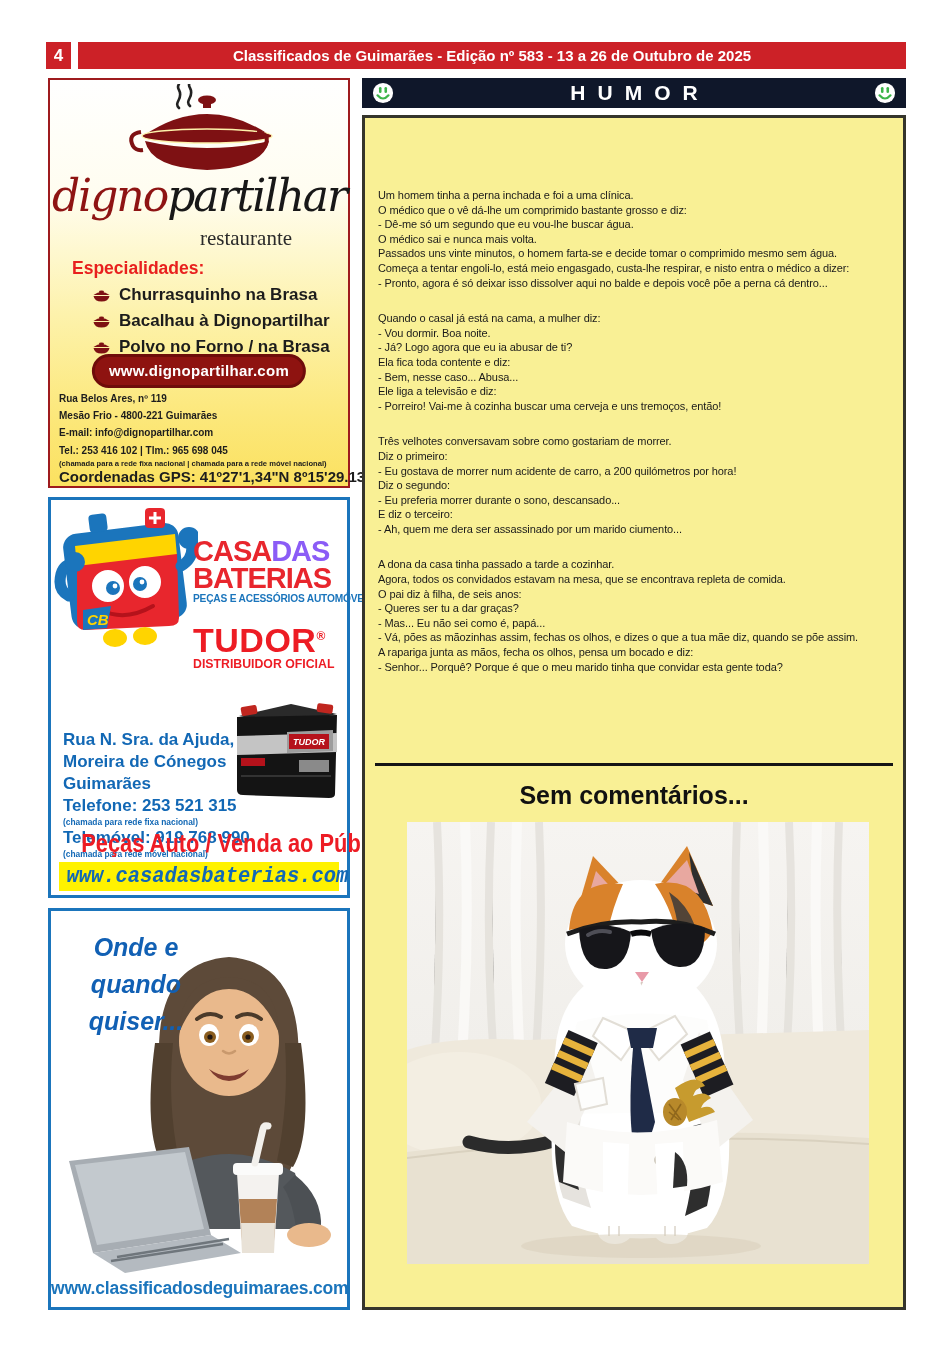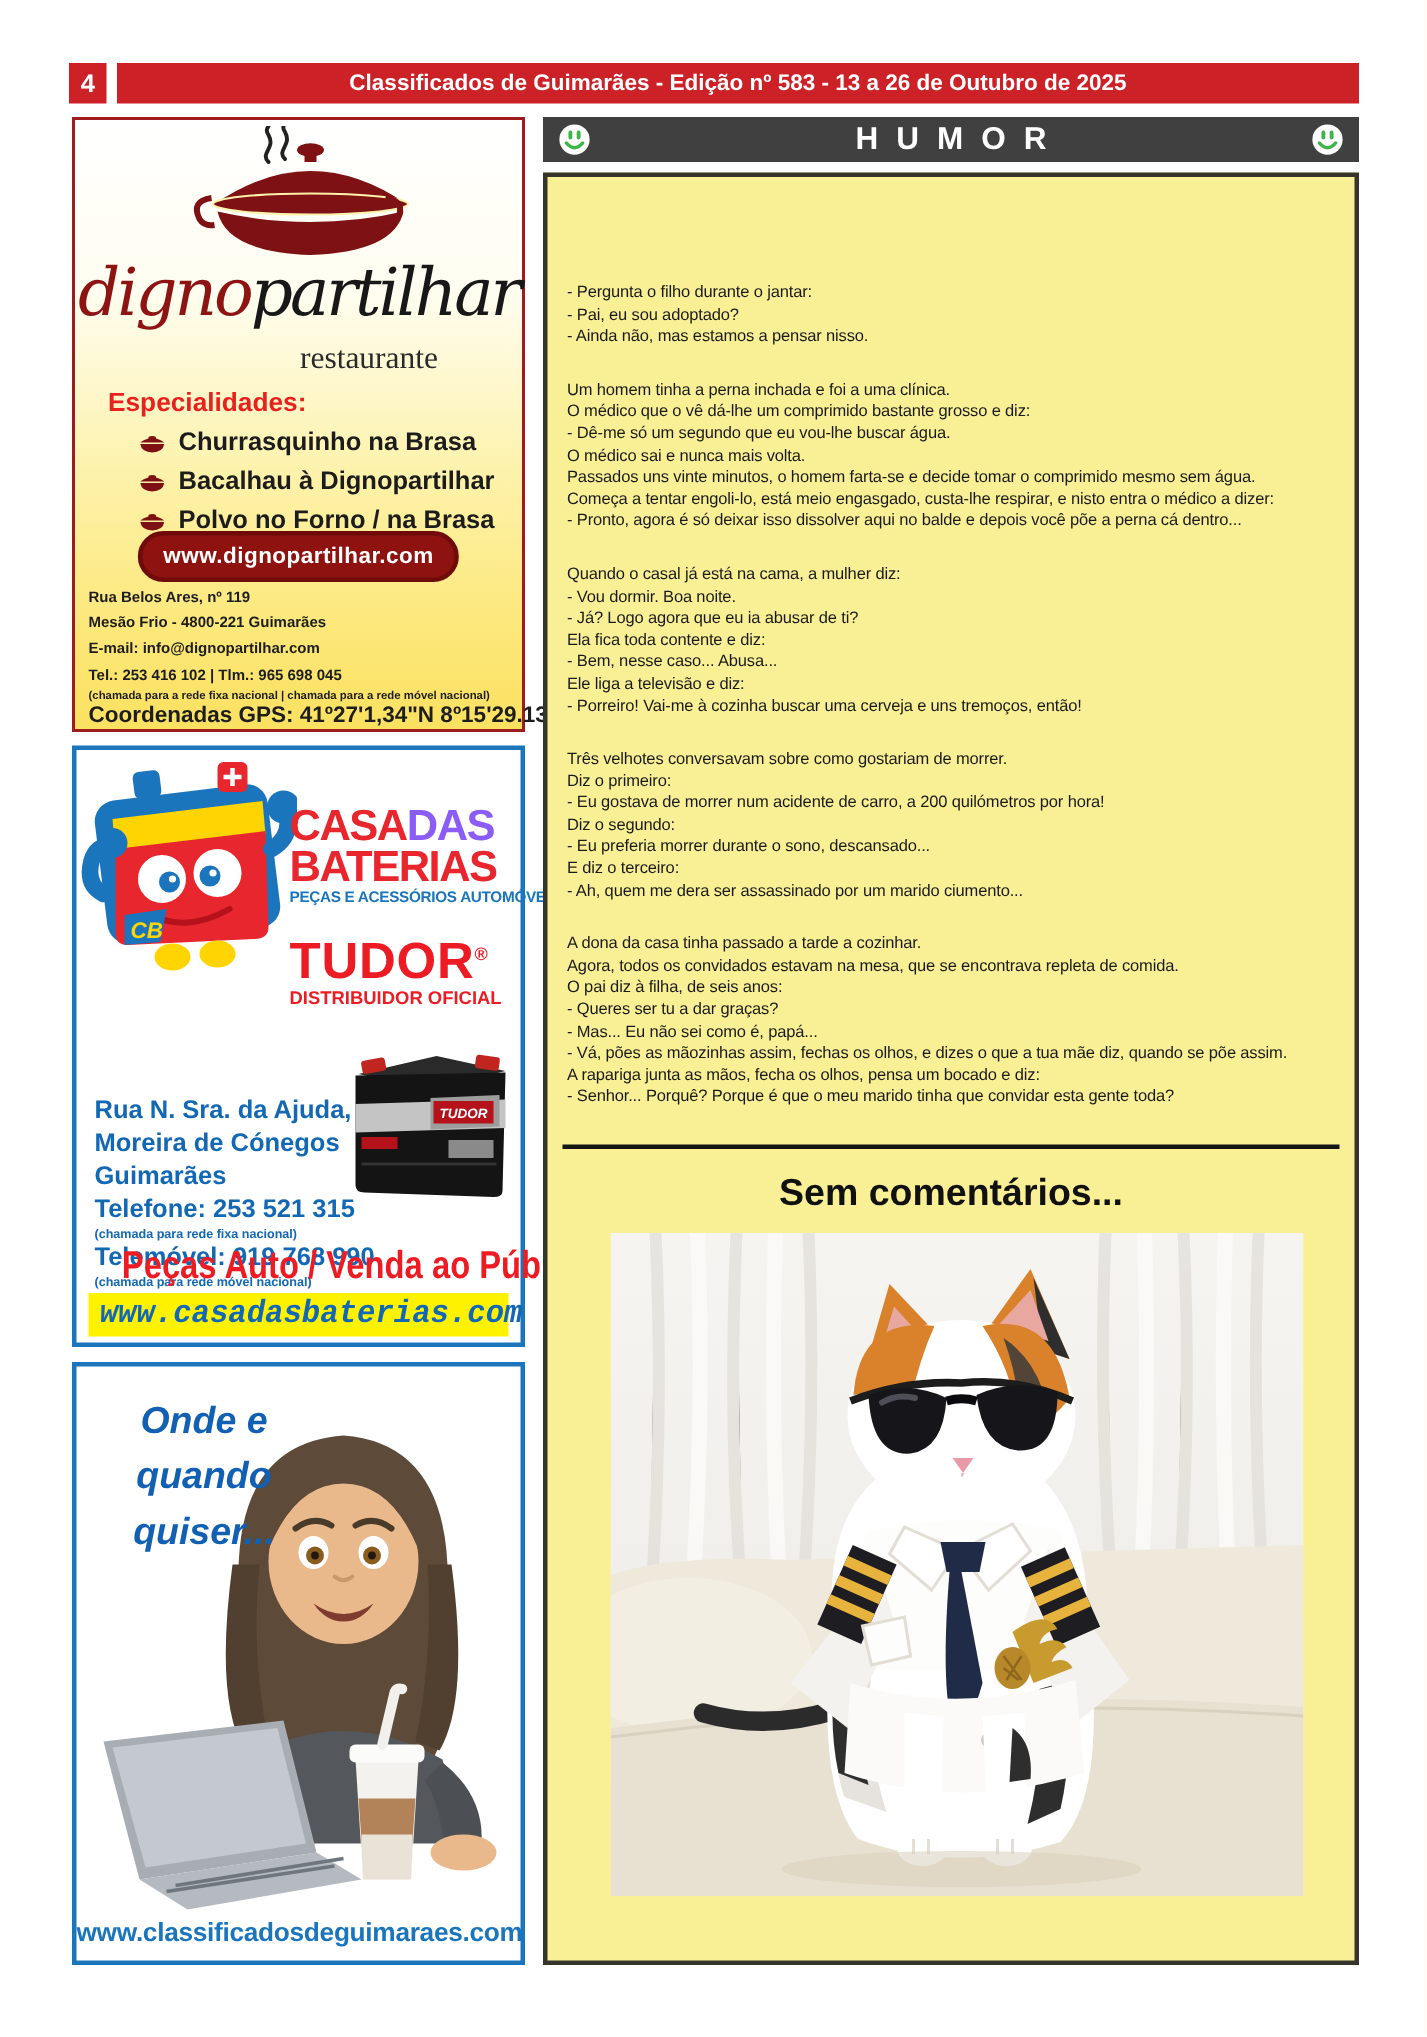--- a/index.html
+++ b/index.html
@@ -62,21 +62,21 @@
   
   .onde-ad{left:48px;top:908px;width:302px;height:402px;box-sizing:border-box;
            border:3px solid #1b75bc;background:#fff;}
   .onde-slogan{left:12px;top:18px;width:146px;text-align:center;color:#1160b4;font-weight:bold;
                font-style:italic;font-size:25px;line-height:37px;}
   .woman-svg{left:0;top:12px;}
   .onde-site{bottom:8px;width:100%;text-align:center;color:#1b75bc;font-weight:bold;font-size:17.5px;
              letter-spacing:-.2px;}
 
   
-  .humor-bar{left:362px;top:78px;width:544px;height:30px;background:#404040;}
+  .humor-bar{left:362px;top:78px;width:544px;height:30px;background:#0f172a;}
   .humor-title{width:100%;text-align:center;color:#fff;font-weight:bold;font-size:21px;
                line-height:30px;letter-spacing:12px;text-indent:12px;}
   .smiley{top:4px;width:22px;height:22px;}
   .smiley.left{left:10px;} .smiley.right{right:10px;}
   .jokes-box{left:362px;top:115px;width:544px;height:1195px;box-sizing:border-box;
              border:3px solid #35352c;background:#f9f095;}
   .anedotas-title{top:22px;width:100%;text-align:center;font-weight:bold;font-size:23px;
                   letter-spacing:.5px;color:#111;}
   .jokes{top:70px;left:13px;right:13px;}
   .joke{margin:0 0 21px 0;font-size:11px;line-height:14.6px;color:#1a1a1a;letter-spacing:-.1px;}
@@ -255,21 +255,20 @@
     <svg class="abs smiley right" viewBox="0 0 24 24">
       <circle cx="12" cy="12" r="11" fill="#fff"></circle>
       <rect x="7.6" y="5.5" width="2.8" height="6.5" rx="1.4" fill="#3db54a"></rect>
       <rect x="13.6" y="5.5" width="2.8" height="6.5" rx="1.4" fill="#3db54a"></rect>
       <path d="M6 14.5 q6 7 12 0" fill="none" stroke="#3db54a" stroke-width="2.4" stroke-linecap="round"></path>
     </svg>
   </div>
 
   <div class="abs jokes-box">
     <div class="abs jokes">
-        <p class="joke">- Pergunta o filho durante o jantar:<br>- Pai, eu sou adoptado?<br>- Ainda não, mas estamos a pensar nisso.</p>
         <p class="joke">Um homem tinha a perna inchada e foi a uma clínica.<br>O médico que o vê dá-lhe um comprimido bastante grosso e diz:<br>- Dê-me só um segundo que eu vou-lhe buscar água.<br>O médico sai e nunca mais volta.<br>Passados uns vinte minutos, o homem farta-se e decide tomar o comprimido mesmo sem água.<br>Começa a tentar engoli-lo, está meio engasgado, custa-lhe respirar, e nisto entra o médico a dizer:<br>- Pronto, agora é só deixar isso dissolver aqui no balde e depois você põe a perna cá dentro...</p>
         <p class="joke">Quando o casal já está na cama, a mulher diz:<br>- Vou dormir. Boa noite.<br>- Já? Logo agora que eu ia abusar de ti?<br>Ela fica toda contente e diz:<br>- Bem, nesse caso... Abusa...<br>Ele liga a televisão e diz:<br>- Porreiro! Vai-me à cozinha buscar uma cerveja e uns tremoços, então!</p>
         <p class="joke">Três velhotes conversavam sobre como gostariam de morrer.<br>Diz o primeiro:<br>- Eu gostava de morrer num acidente de carro, a 200 quilómetros por hora!<br>Diz o segundo:<br>- Eu preferia morrer durante o sono, descansado...<br>E diz o terceiro:<br>- Ah, quem me dera ser assassinado por um marido ciumento...</p>
         <p class="joke">A dona da casa tinha passado a tarde a cozinhar.<br>Agora, todos os convidados estavam na mesa, que se encontrava repleta de comida.<br>O pai diz à filha, de seis anos:<br>- Queres ser tu a dar graças?<br>- Mas... Eu não sei como é, papá...<br>- Vá, pões as mãozinhas assim, fechas os olhos, e dizes o que a tua mãe diz, quando se põe assim.<br>A rapariga junta as mãos, fecha os olhos, pensa um bocado e diz:<br>- Senhor... Porquê? Porque é que o meu marido tinha que convidar esta gente toda?</p>
       </div>
     <div class="abs divider"></div>
     <div class="abs sem-title">Sem comentários...</div>
 
     <svg class="abs cat-svg" width="462" height="442" viewBox="0 0 462 442">
       <defs>

